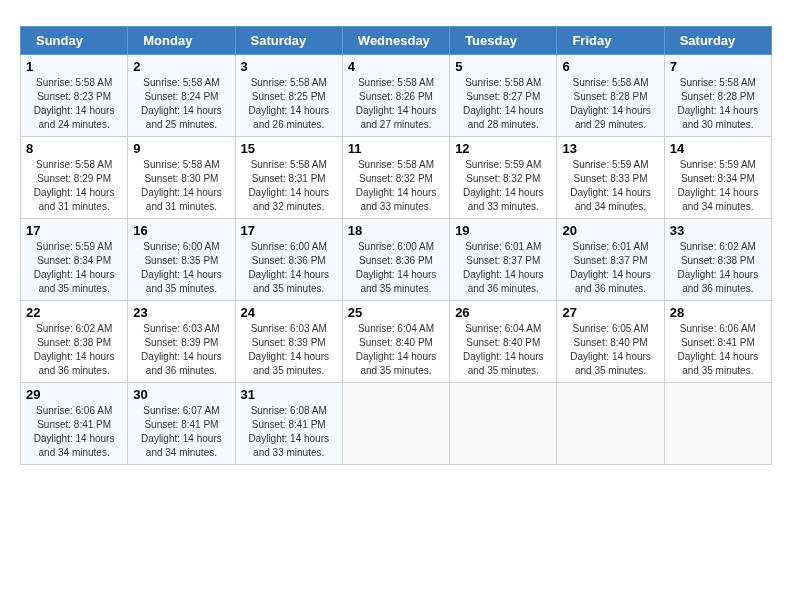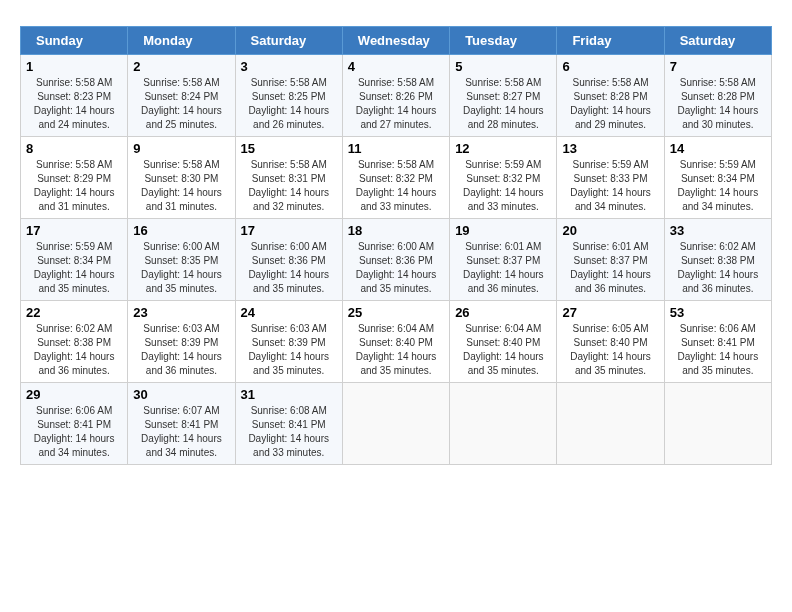--- a/index.html
+++ b/index.html
@@ -301,21 +301,21 @@
 and 35 minutes.</div>
         </td>
         <td>
           <span class="day-num">27</span>
           <div class="day-info" style="white-space: pre-line;">Sunrise: 6:05 AM
 Sunset: 8:40 PM
 Daylight: 14 hours
 and 35 minutes.</div>
         </td>
         <td>
-          <span class="day-num">53</span>
+          <span class="day-num">28</span>
           <div class="day-info" style="white-space: pre-line;">Sunrise: 6:06 AM
 Sunset: 8:41 PM
 Daylight: 14 hours
 and 35 minutes.</div>
         </td>
       </tr>
       <tr>
         <td>
           <span class="day-num">29</span>
           <div class="day-info" style="white-space: pre-line;">Sunrise: 6:06 AM

